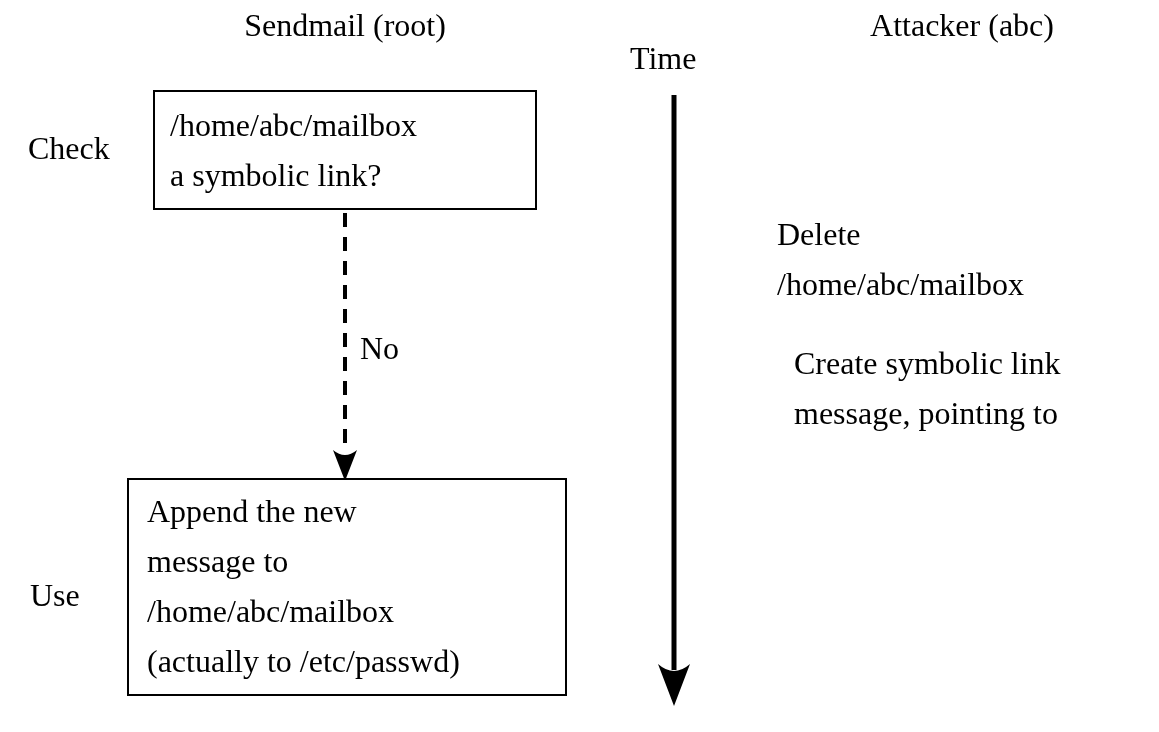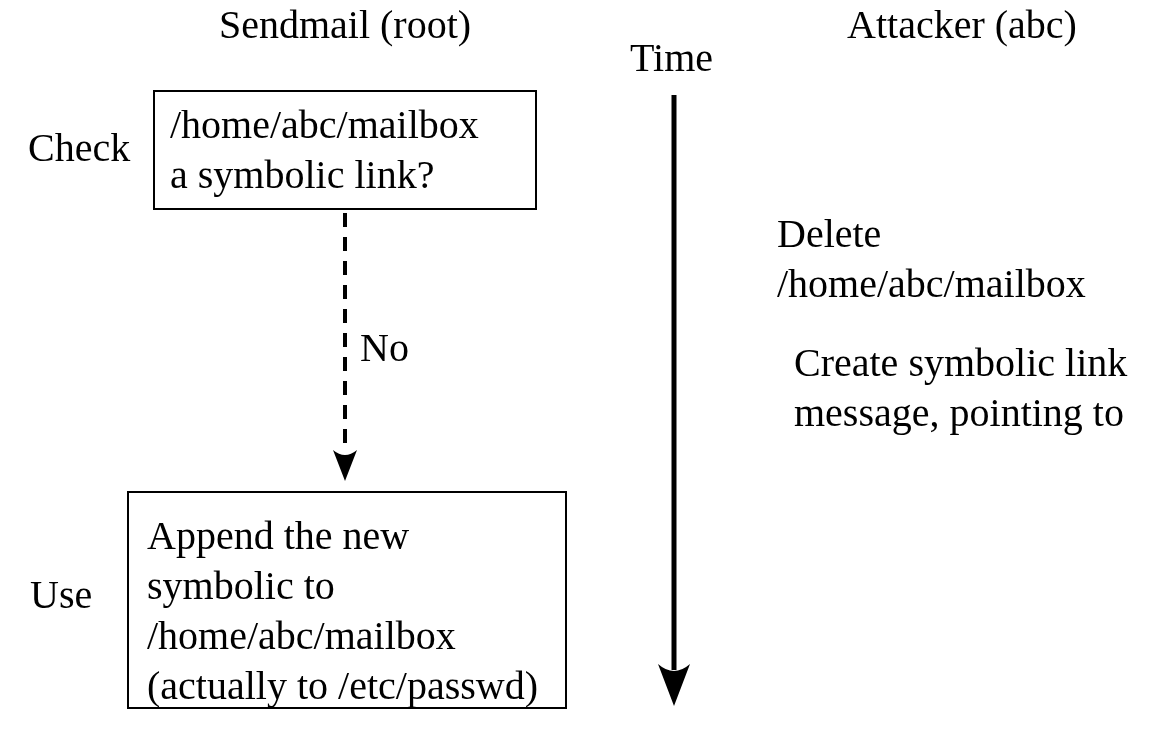--- a/index.html
+++ b/index.html
@@ -3,21 +3,21 @@
 <meta charset="utf-8">
 <style>
   html, body { margin: 0; padding: 0; background: #ffffff; }
   .canvas {
     position: relative;
     width: 1159px;
     height: 732px;
     background: #ffffff;
     color: #000000;
     font-family: "Liberation Serif", "DejaVu Serif", serif;
-    font-size: 40px;
+    font-size: 32px;
     overflow: hidden;
   }
   .box {
     position: absolute;
     border: 2px solid #000000;
     background: #ffffff;
     box-sizing: border-box;
     line-height: 50px;
   }
   .label { position: absolute; line-height: 50px; white-space: nowrap; }
@@ -54,23 +54,23 @@
 
   <div class="box" style="left:153px; top:90px; width:384px; height:120px; padding:8px 0 0 15px;">
     <div class="it">/home/abc/mailbox</div>
     <div>a symbolic link?</div>
   </div>
 
   <div class="label" style="left:360px; top:323px;">No</div>
 
   <div class="label" style="left:30px; top:570px;">Use</div>
 
-  <div class="box" style="left:127px; top:491px; width:440px; height:218px; padding:18px 0 0 18px;">
+  <div class="box" style="left:127px; top:478px; width:440px; height:218px; padding:6px 0 0 18px;">
     <div>Append the new</div>
-    <div>symbolic to</div>
+    <div>message to</div>
     <div class="it">/home/abc/mailbox</div>
     <div>(actually to /etc/passwd)</div>
   </div>
 
   <div class="para" style="left:777px; top:209px;">
     <div>Delete</div>
     <div class="it">/home/abc/mailbox</div>
   </div>
 
   <div class="para" style="left:777px; top:338px;margin-left:17px;">

